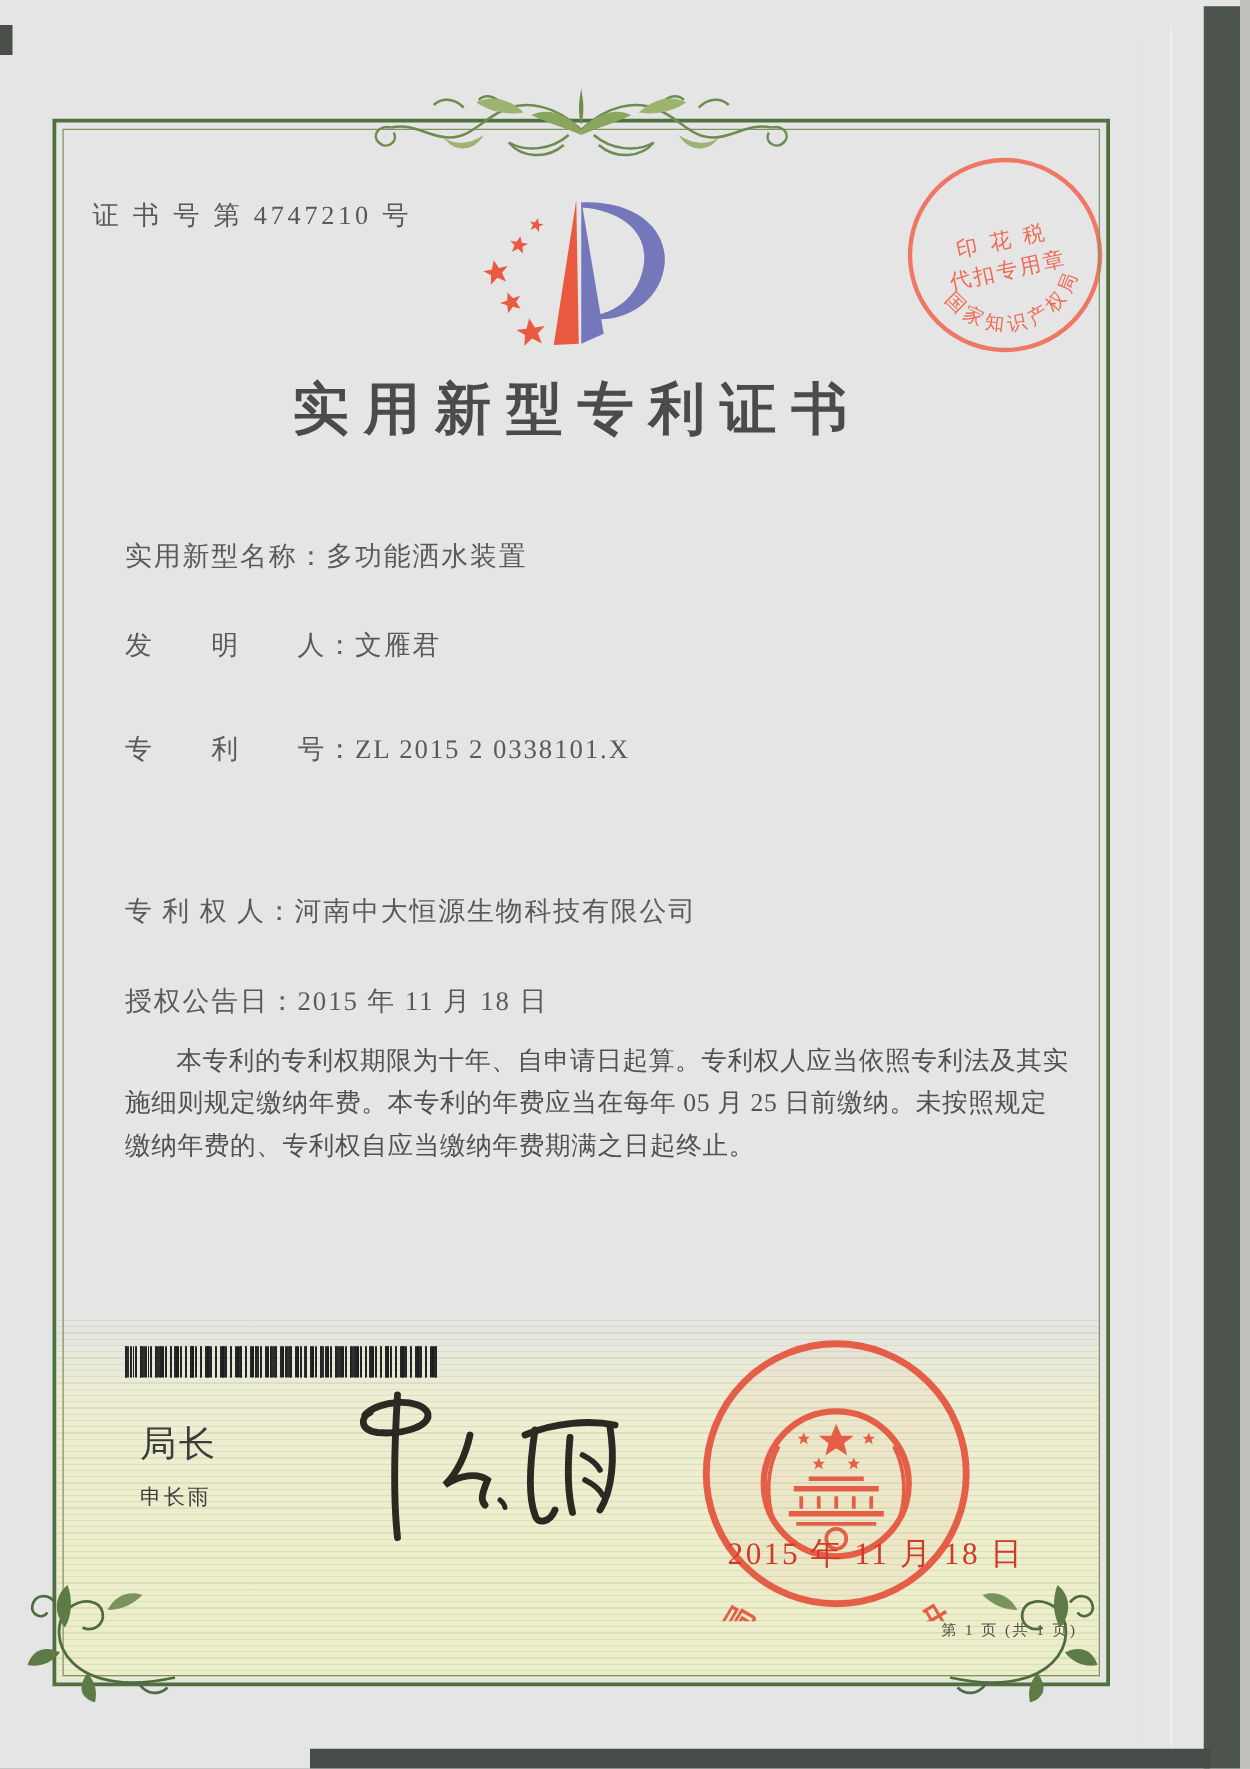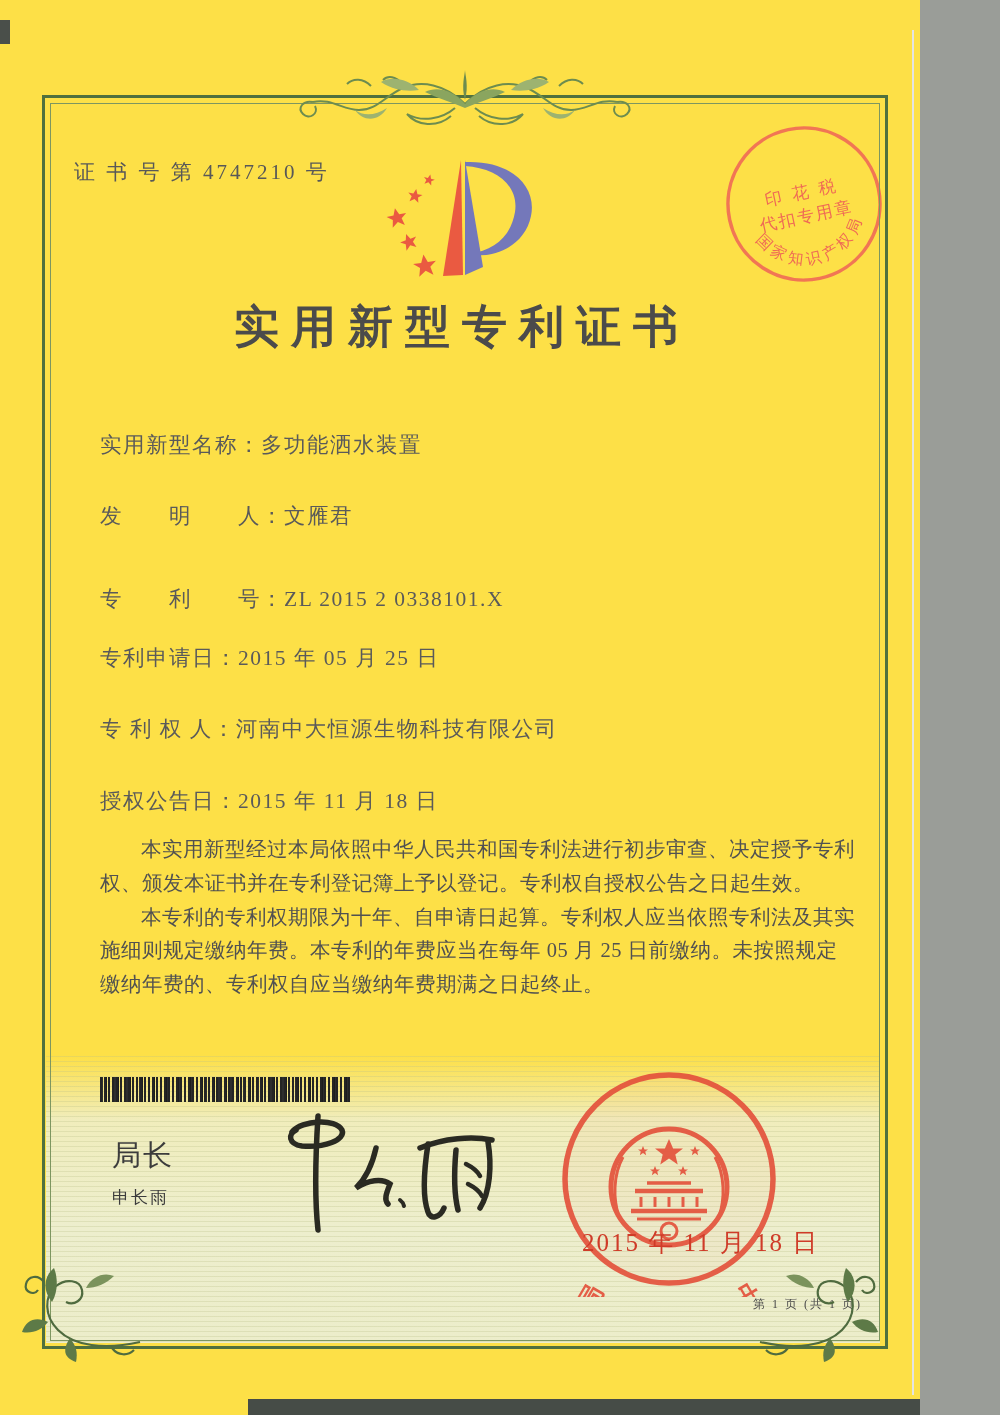--- a/index.html
+++ b/index.html
@@ -1,16 +1,16 @@
 <!DOCTYPE html>
 <html><head>
 <meta charset="utf-8">
 <style>
   html,body{margin:0;padding:0;background:#9a9d98;}
-  #page{position:relative;width:920px;height:1415px;background:#fde047;overflow:hidden;
+  #page{position:relative;width:1000px;height:1415px;background:#e5e5e5;overflow:hidden;
         font-family:"Liberation Serif","DejaVu Serif",serif;}
   .abs{position:absolute;}
 
   
   .backdrop-right{left:963px;top:5px;width:29px;height:1410px;background:#4d544e;z-index:6;}
   .backdrop-right-outer{left:992px;top:0;width:8px;height:1415px;background:#bfbfbc;z-index:6;}
   .backdrop-bottom{left:248px;top:1399px;width:720px;height:16px;background:#464c47;z-index:6;}
   .mark-topleft{left:0;top:20px;width:10px;height:24px;background:#4a4f4a;z-index:6;}
   .page-edge-a{left:912px;top:30px;width:2px;height:1365px;background:#e4e4e1;z-index:5;}
   .page-edge-b{left:936px;top:20px;width:2px;height:1380px;background:#ececea;z-index:5;}
@@ -149,26 +149,24 @@
     <text font-size="15.5" fill="#ef6a55" letter-spacing="4" font-family="Liberation Serif, serif">
       <textPath href="#taxBottomArc" startOffset="50%" text-anchor="middle">国家知识产权局</textPath>
     </text>
   </svg>
 
   <div class="abs field f0"><span>实用新型名称：</span><span>多功能洒水装置</span></div>
 
   <div class="abs title">实用新型专利证书</div>
   <div class="abs field f1"><span>发　　明　　人：</span><span>文雁君</span></div>
   <div class="abs field f2"><span>专　　利　　号：</span><span>ZL 2015 2 0338101.X</span></div>
-  <div class="abs field f3"><span>专利申请日：</span><span>2015 年 05 月 25 日</span></div>
   <div class="abs field f4"><span>专 利 权 人：</span><span>河南中大恒源生物科技有限公司</span></div>
   <div class="abs field f5"><span>授权公告日：</span><span>2015 年 11 月 18 日</span></div>
 
   <div class="abs paras">
-    <p>本实用新型经过本局依照中华人民共和国专利法进行初步审查、决定授予专利权、颁发本证书并在专利登记簿上予以登记。专利权自授权公告之日起生效。</p>
     <p>本专利的专利权期限为十年、自申请日起算。专利权人应当依照专利法及其实施细则规定缴纳年费。本专利的年费应当在每年 05 月 25 日前缴纳。未按照规定缴纳年费的、专利权自应当缴纳年费期满之日起终止。</p>
   </div>
 
   <div class="abs barcode"></div>
 
   <div class="abs director-title">局长</div>
   <div class="abs director-name">申长雨</div>
 
   <svg class="abs signature" width="256" height="132" viewBox="0 0 256 132">
     <g fill="none" stroke="#2a2a22" stroke-width="5.5" stroke-linecap="round">

